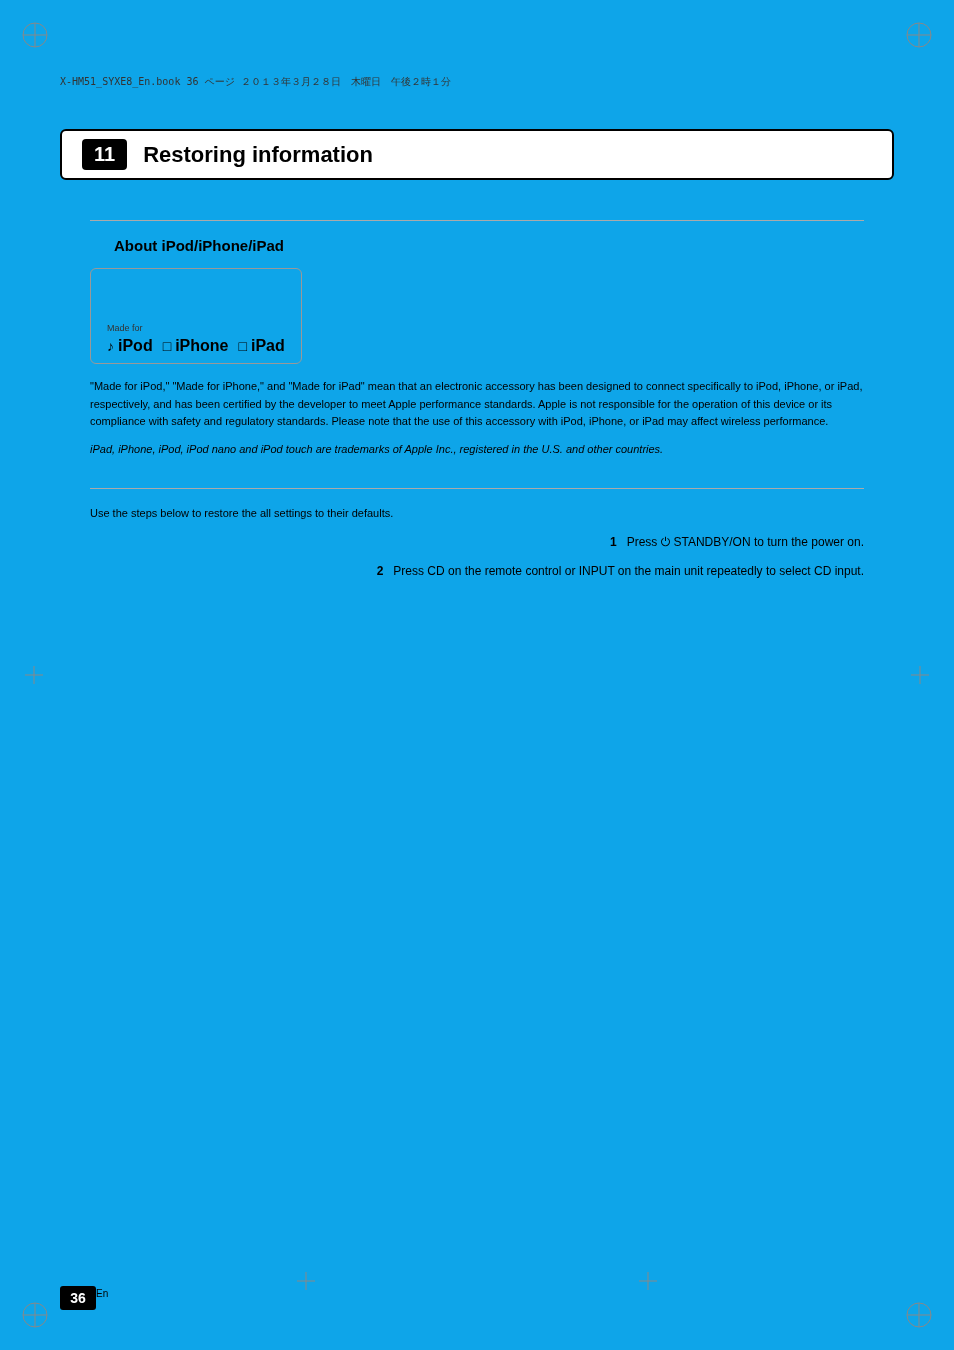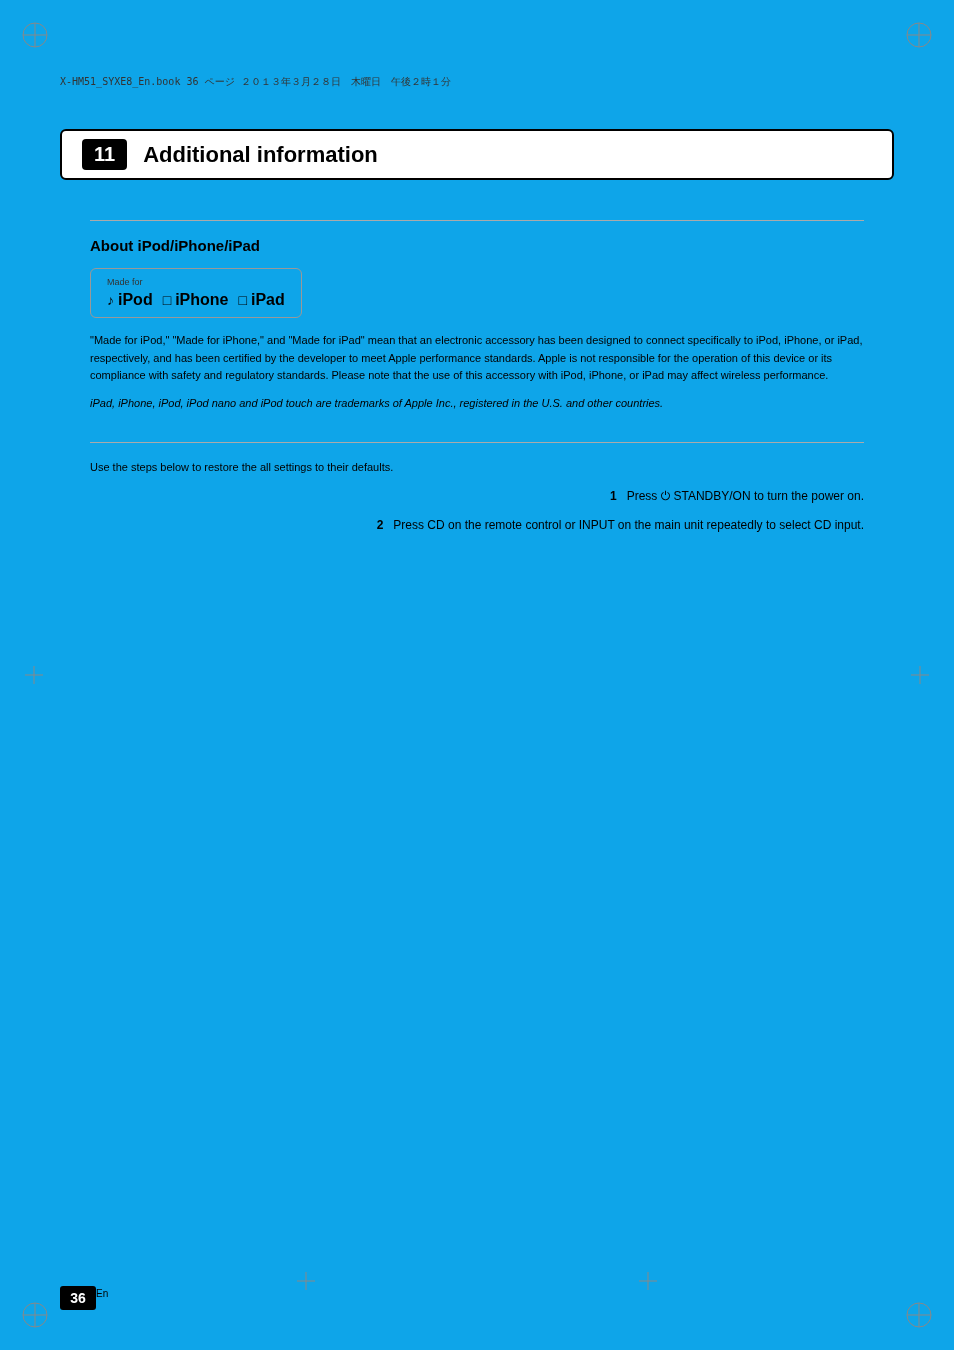--- a/index.html
+++ b/index.html
@@ -97,36 +97,38 @@
       margin-bottom: 30px;
       border-top: 1px solid #aaa;
       padding-top: 16px;
     }
 
     .section-title {
       font-size: 15px;
       font-weight: bold;
       color: #000000;
       margin-bottom: 14px;
+      margin-left: 24px;
     }
 
     
     .made-for-badge {
       border: 1.5px solid #999;
       border-radius: 6px;
       padding: 8px 16px;
       display: inline-flex;
       flex-direction: column;
       margin-bottom: 14px;
     }
 
     .made-for-label {
       font-size: 9px;
       color: #333;
       margin-bottom: 4px;
+      margin-top: 46px;
     }
 
     .badge-icons {
       display: flex;
       align-items: center;
       gap: 10px;
       font-size: 18px;
       font-weight: bold;
     }
 
@@ -304,21 +306,21 @@
       <line x1="0" y1="9" x2="18" y2="9" stroke="#888" stroke-width="1"></line>
     </svg>
   </div>
 
   <div class="header-bar">
     <div class="print-info">X-HM51_SYXE8_En.book   36 ページ   ２０１３年３月２８日　木曜日　午後２時１分</div>
   </div>
 
   <div class="chapter-header">
     <div class="chapter-number">11</div>
-    <div class="chapter-title">Additional information</div>
+    <div class="chapter-title">Restoring information</div>
   </div>
 
   <div class="content">
 
     <div class="section">
       <div class="section-title">About iPod/iPhone/iPad</div>
 
       
       <div class="made-for-badge">
         <div class="made-for-label">Made for</div>

